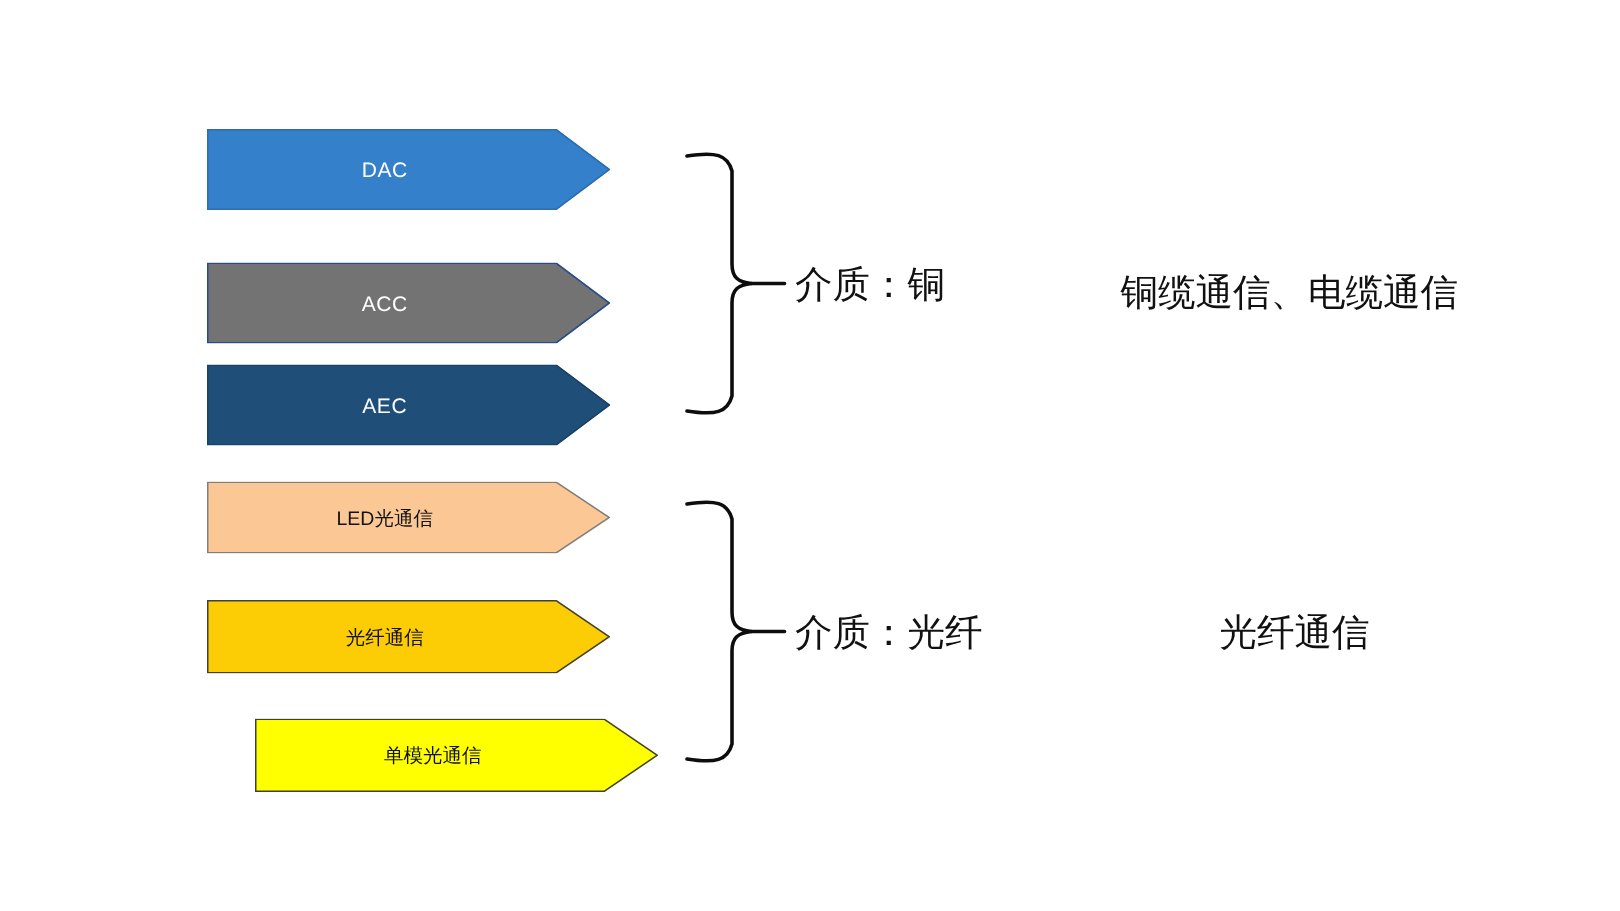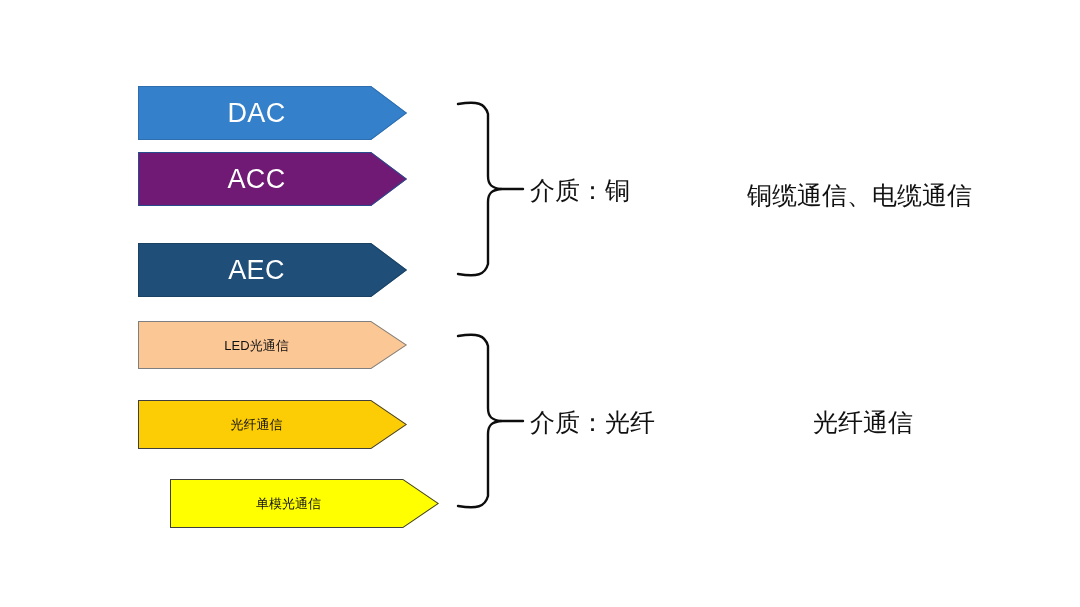--- a/index.html
+++ b/index.html
@@ -40,21 +40,21 @@
   }
   .arrow-label {
     position: relative;
     z-index: 2;
     
     margin-right: 32px;
     white-space: nowrap;
     line-height: 1;
   }
   .arrow-label.latin {
-    font-size: 27px;
+    font-size: 14px;
     letter-spacing: 0.4px;
   }
   .arrow-label.cjk {
     font-size: 13px;
   }
 
   
   .brace {
     position: absolute;
   }
@@ -73,21 +73,21 @@
 
 <div id="canvas">
 
   <div class="arrow" style="left:138px; top:86px; width:269px; height:54px; background:#3580CB;">
     <svg class="outline" viewBox="0 0 269 54" preserveAspectRatio="none">
       <polygon points="0,0 233,0 269,27 233,54 0,54" fill="none" stroke="#2E6DAE" stroke-width="2"></polygon>
     </svg>
     <span class="arrow-label latin" style="color:#ffffff;">DAC</span>
   </div>
 
-  <div class="arrow" style="left:138px; top:152px; width:269px; height:54px; background:#701a75;">
+  <div class="arrow" style="left:138px; top:175px; width:269px; height:54px; background:#737373;">
     <svg class="outline" viewBox="0 0 269 54" preserveAspectRatio="none">
       <polygon points="0,0 233,0 269,27 233,54 0,54" fill="none" stroke="#274C8C" stroke-width="2"></polygon>
     </svg>
     <span class="arrow-label latin" style="color:#ffffff;">ACC</span>
   </div>
 
   <div class="arrow" style="left:138px; top:243px; width:269px; height:54px; background:#1F4E79;align-items:center;">
     <svg class="outline" viewBox="0 0 269 54" preserveAspectRatio="none">
       <polygon points="0,0 233,0 269,27 233,54 0,54" fill="none" stroke="#1A4265" stroke-width="2"></polygon>
     </svg>

